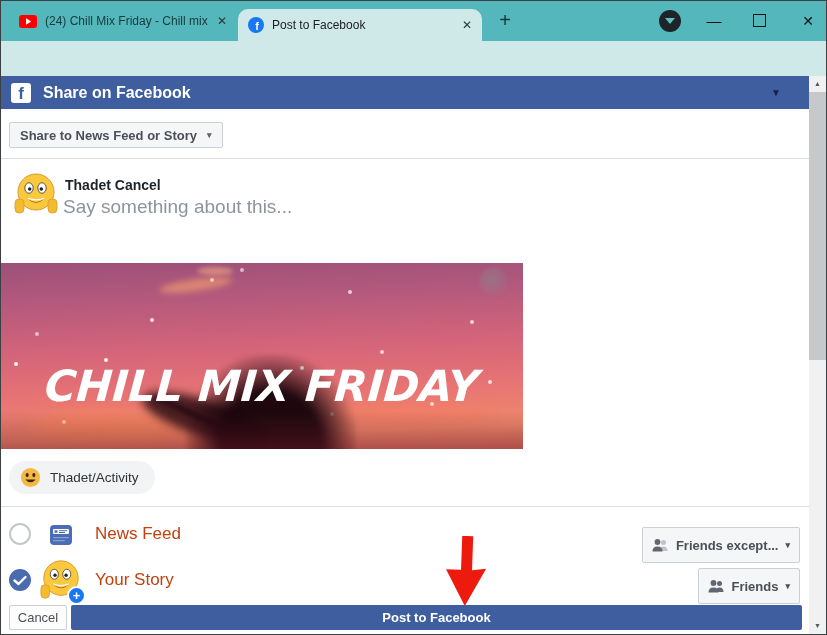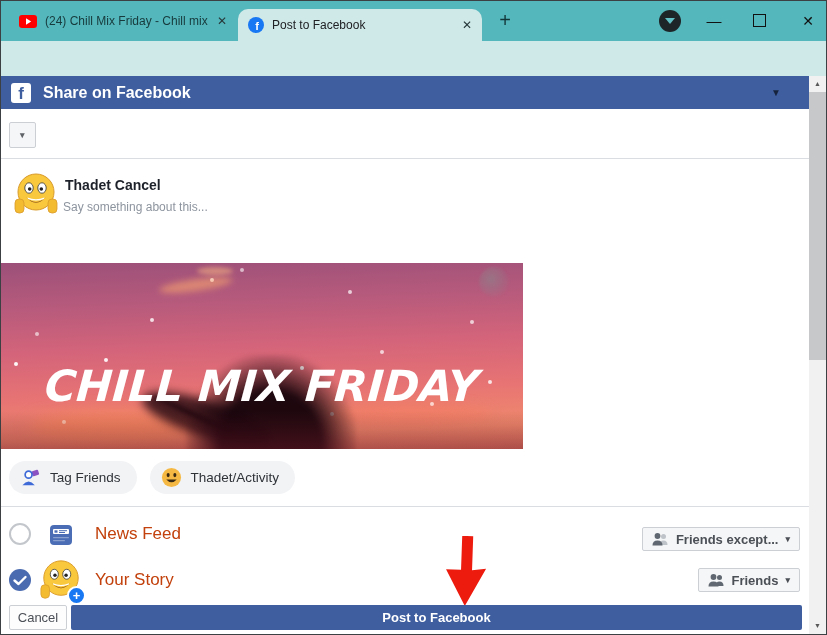--- a/index.html
+++ b/index.html
@@ -62,21 +62,21 @@
            gap:10px; padding:0 10px; background:#f5f6f7; border:1px solid #ccd0d5; border-radius:2px;
            font-size:13px; font-weight:bold; color:#4b4f56; }
   .share-target .sm-caret{ font-size:9px; color:#5f6368; }
   .divider{ position:absolute; left:0; width:100%; height:1px; background:#dadde1; }
   .div1{ top:82px; } .div2{ top:430px; }
 
   .big-avatar{ position:absolute; width:46px; height:46px; }
   .composer-avatar{ left:12px; top:95px; }
   .user-name{ position:absolute; left:64px; top:101px; font-size:14px; font-weight:bold; color:#1d2129; }
   .composer-input{ position:absolute; left:62px; top:119px; width:380px; height:24px; border:none;
-           outline:none; font-size:12px; font-family:"Liberation Sans",sans-serif; color:#ef4444; }
+           outline:none; font-size:19px; font-family:"Liberation Sans",sans-serif; color:#ef4444; }
   .composer-input::placeholder{ color:#8d949e; }
 
   
   .preview{ position:absolute; left:0; top:187px; width:522px; height:186px; overflow:hidden;
       background:linear-gradient(178deg,#9c5079 0%,#b65a7c 22%,#d4647a 45%,#e87473 68%,#ef8a6d 88%,#e17a63 100%); }
   .stars{ position:absolute; left:0; top:0; width:2px; height:2px; border-radius:50%; background:transparent;
       box-shadow:14px 100px 0 1px rgba(255,255,255,.95),104px 96px 0 1px rgba(255,255,255,.9),
       300px 104px 0 1px rgba(255,255,255,.95),430px 140px 0 1px rgba(255,255,255,.85),
       210px 16px 0 1px rgba(255,255,255,.8),470px 58px 0 1px rgba(255,255,255,.7),
       150px 56px 0 1px rgba(255,255,255,.8),348px 28px 0 1px rgba(255,255,255,.7),
@@ -115,21 +115,21 @@
   .radio{ position:absolute; left:8px; top:447px; width:22px; height:22px; border:2px solid #c3c7cc;
       border-radius:50%; background:#fff; }
   .checkmark{ position:absolute; left:8px; top:493px; width:22px; height:22px; border-radius:50%;
       background:#4a6bb0; }
   .dest-icon-circle{ position:absolute; left:38px; top:437px; width:44px; height:44px; border-radius:50%;
       background:#fff; display:flex; align-items:center; justify-content:center; }
   .story-avatar{ position:absolute; left:38px; top:482px; width:44px; height:44px; }
   .plus-badge{ position:absolute; right:-3px; bottom:-3px; width:19px; height:19px; border-radius:50%;
       background:#1877f2; border:2px solid #fff; color:#fff; font-size:13px; font-weight:bold;
       text-align:center; line-height:15px; }
-  .dd{ position:absolute; height:24px; display:inline-flex; align-items:center; gap:7px; padding:0 9px;
+  .dd{ position:absolute; height:36px; display:inline-flex; align-items:center; gap:7px; padding:0 9px;
       background:#f5f6f7; border:1px solid #ccd0d5; border-radius:2px; font-size:13px; font-weight:bold;
       color:#4b4f56; }
   .dd .sm-caret{ font-size:9px; color:#4b4f56; }
   .dd1{ right:9px; top:451px; } .dd2{ right:9px; top:492px; }
 
   .red-arrow{ position:absolute; left:441px; top:460px; }
 
   
   .btn-cancel{ position:absolute; left:8px; top:529px; width:58px; height:25px; background:#fdfdfd;
       border:1px solid #ccd0d5; border-radius:2px; font-size:13px; color:#4b4f56; text-align:center;
@@ -200,20 +200,21 @@
 
   <div class="page">
 
     <div class="fbbar">
       <div class="fblogo">f</div>
       <div class="fbtitle">Share on Facebook</div>
       <div class="fbcaret">▼</div>
     </div>
 
     <div class="share-target">
+      <span>Share to News Feed or Story</span>
       <span class="sm-caret">▾</span>
     </div>
     <div class="divider div1"></div>
 
     <svg class="big-avatar composer-avatar" viewBox="0 0 46 46">
       <circle cx="23" cy="21" r="18" fill="#f9c83c" stroke="#d99a2b" stroke-width="1"></circle>
       <ellipse cx="16" cy="17" rx="4.2" ry="5.2" fill="#fff" stroke="#333" stroke-width=".8"></ellipse>
       <ellipse cx="29" cy="17" rx="4.2" ry="5.2" fill="#fff" stroke="#333" stroke-width=".8"></ellipse>
       <circle cx="16.7" cy="18" r="1.8" fill="#222"></circle>
         <circle cx="28.3" cy="18" r="1.8" fill="#222"></circle>
@@ -235,28 +236,20 @@
       <div class="sil-hair"></div>
       <div class="sil-strand"></div>
       <div class="sil-head"></div>
       <div class="img-bottom"></div>
       <div class="img-title">CHILL MIX FRIDAY</div>
     </div>
 
     <div class="pill-row">
       <div class="pill">
         <svg width="21" height="21" viewBox="0 0 22 22">
-          <rect x="12.5" y="3.5" width="7" height="5.5" rx="1" fill="#8a53c1" transform="rotate(-18 16 6)"></rect>
-          <circle cx="9" cy="8" r="3.6" fill="#fff" stroke="#3d6ad6" stroke-width="1.8"></circle>
-          <path d="M2.5 19 Q9 11.5 15.5 19 Z" fill="#3d6ad6"></path>
-        </svg>
-        <span>Tag Friends</span>
-      </div>
-      <div class="pill">
-        <svg width="21" height="21" viewBox="0 0 22 22">
           <circle cx="11" cy="11" r="10" fill="#f5b943"></circle>
           <ellipse cx="7.5" cy="8.5" rx="1.6" ry="2.2" fill="#3b2a13"></ellipse>
           <ellipse cx="14.5" cy="8.5" rx="1.6" ry="2.2" fill="#3b2a13"></ellipse>
           <path d="M5.5 13 Q11 19 16.5 13 Z" fill="#3b2a13"></path>
         </svg>
         <span>Thadet/Activity</span>
       </div>
     </div>
     <div class="divider div2"></div>
 

